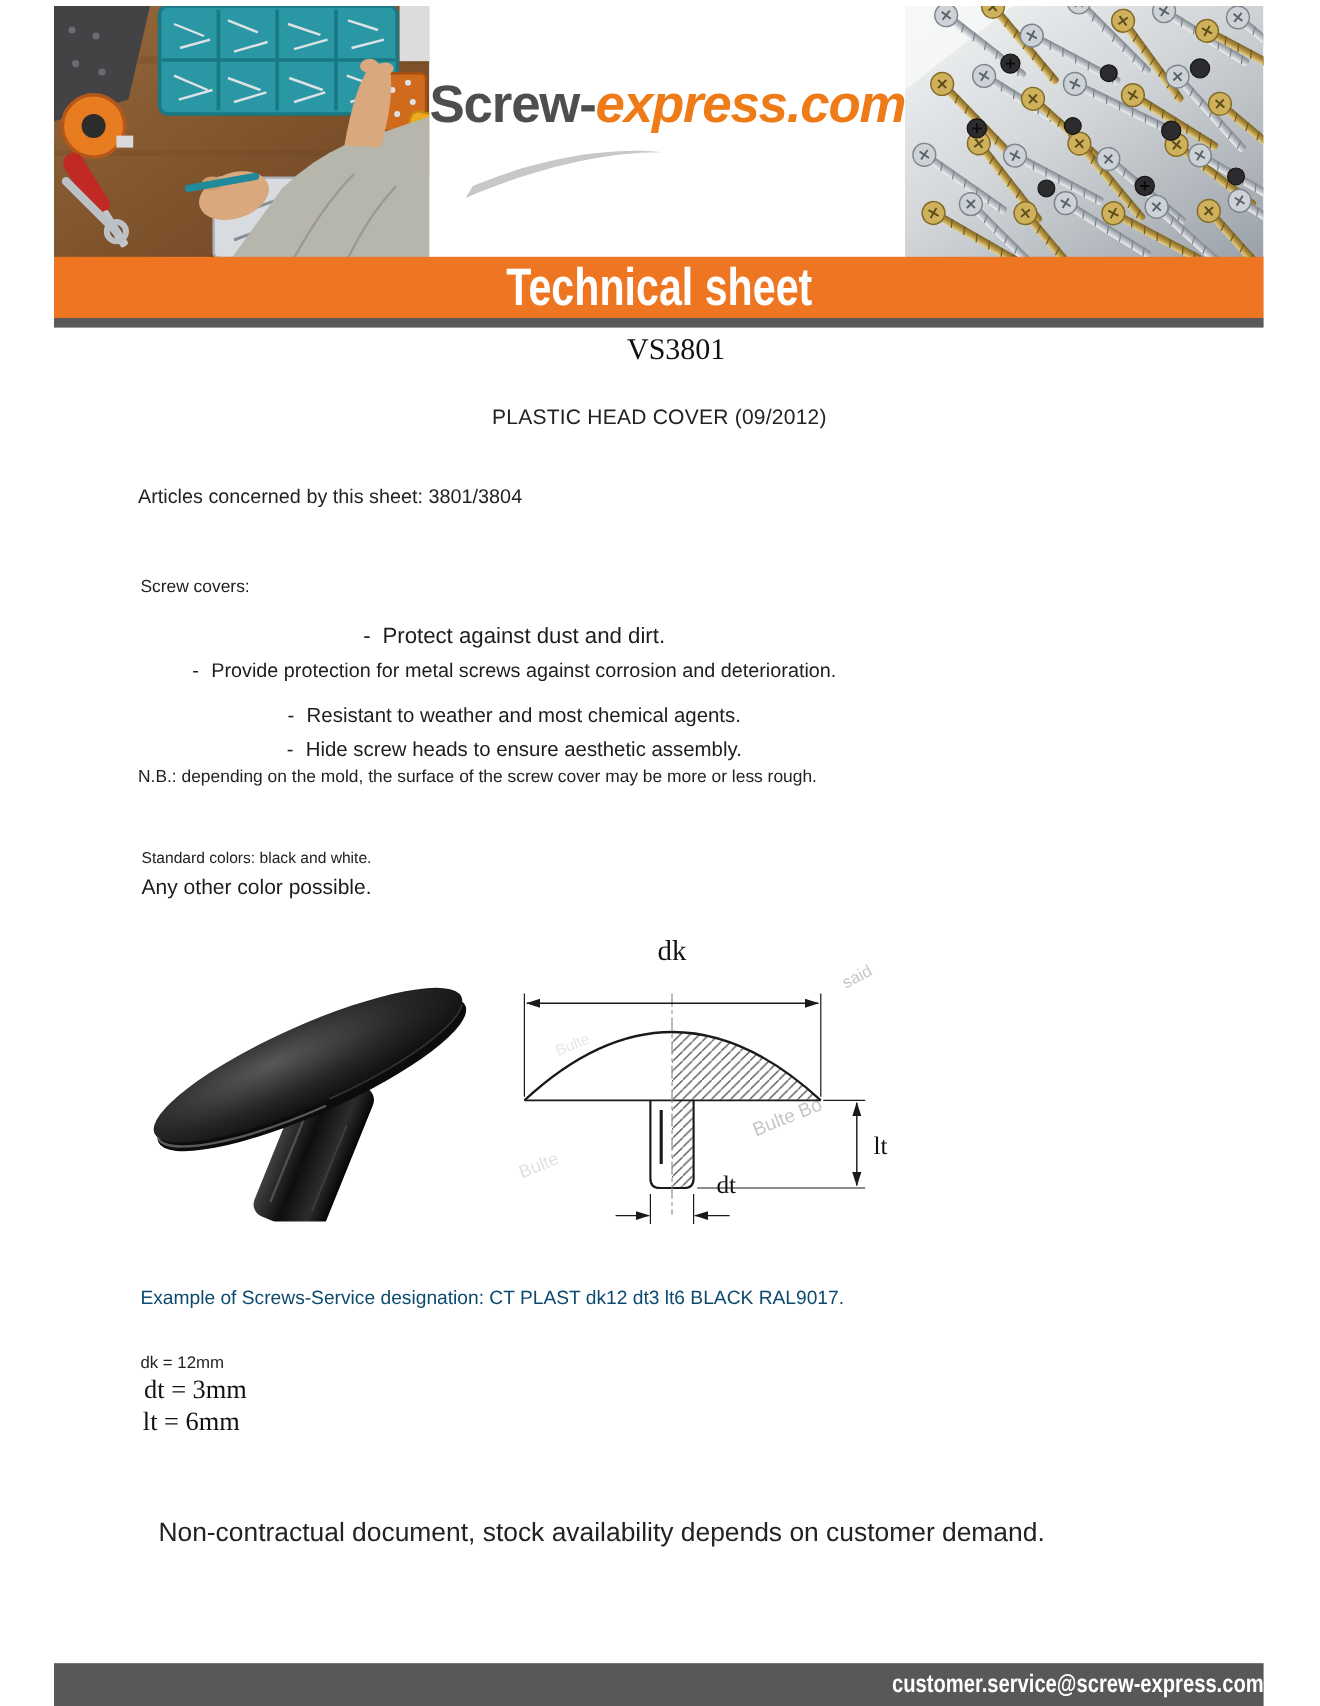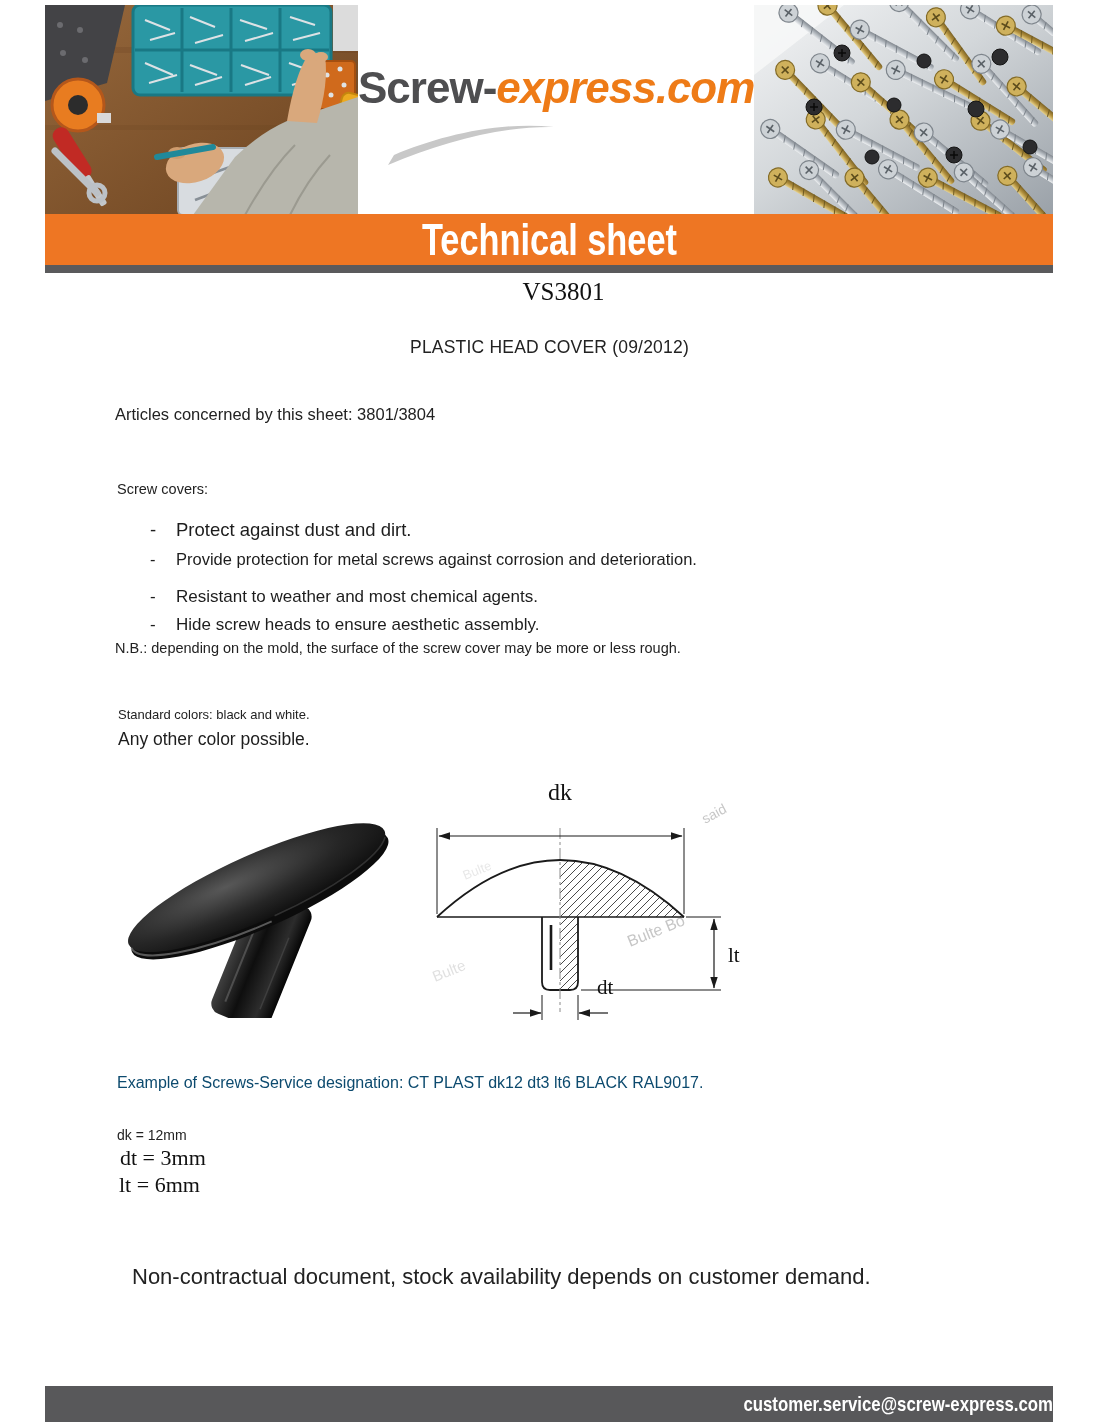--- a/index.html
+++ b/index.html
@@ -23,21 +23,21 @@
                transform:scaleX(0.78);transform-origin:center;white-space:nowrap;letter-spacing:0px;}
   .banner-underline{position:absolute;left:45px;top:265px;width:1008px;height:8px;background:#5a5a5c;}
 
   
   .doc-title{position:absolute;left:14px;top:278px;width:100%;text-align:center;
              font-family:"Liberation Serif",serif;font-weight:400;font-size:25px;color:#111;}
   .doc-subtitle{position:absolute;left:0;top:337px;width:100%;text-align:center;
                 font-size:17.5px;color:#222;letter-spacing:0.2px;}
   .articles{position:absolute;left:115px;top:405px;font-size:16.5px;color:#222;}
   .intro{position:absolute;left:117px;top:481px;font-size:14.5px;color:#222;}
-  .bullets{position:absolute;left:148px;top:519px;margin:0;padding:0;list-style:none;color:#1d1d1d;}
+  .bullets{position:absolute;left:148px;top:519px;margin:0;padding:0;list-style:none;color:#1d1d1d;text-align:center;}
   .bullets li{white-space:nowrap;}
   .bullets li::before{content:"-";display:inline-block;width:26px;padding-left:2px;}
   .b1{font-size:18.5px;margin-bottom:9px;}
   .b2{font-size:16.5px;margin-bottom:18px;}
   .b3{font-size:17px;margin-bottom:8px;}
   .b4{font-size:17px;}
   .nb{position:absolute;left:115px;top:640px;font-size:14.5px;color:#222;}
   .colors1{position:absolute;left:118px;top:707px;font-size:13px;color:#222;}
   .colors2{position:absolute;left:118px;top:729px;font-size:17.5px;color:#1d1d1d;}
 

